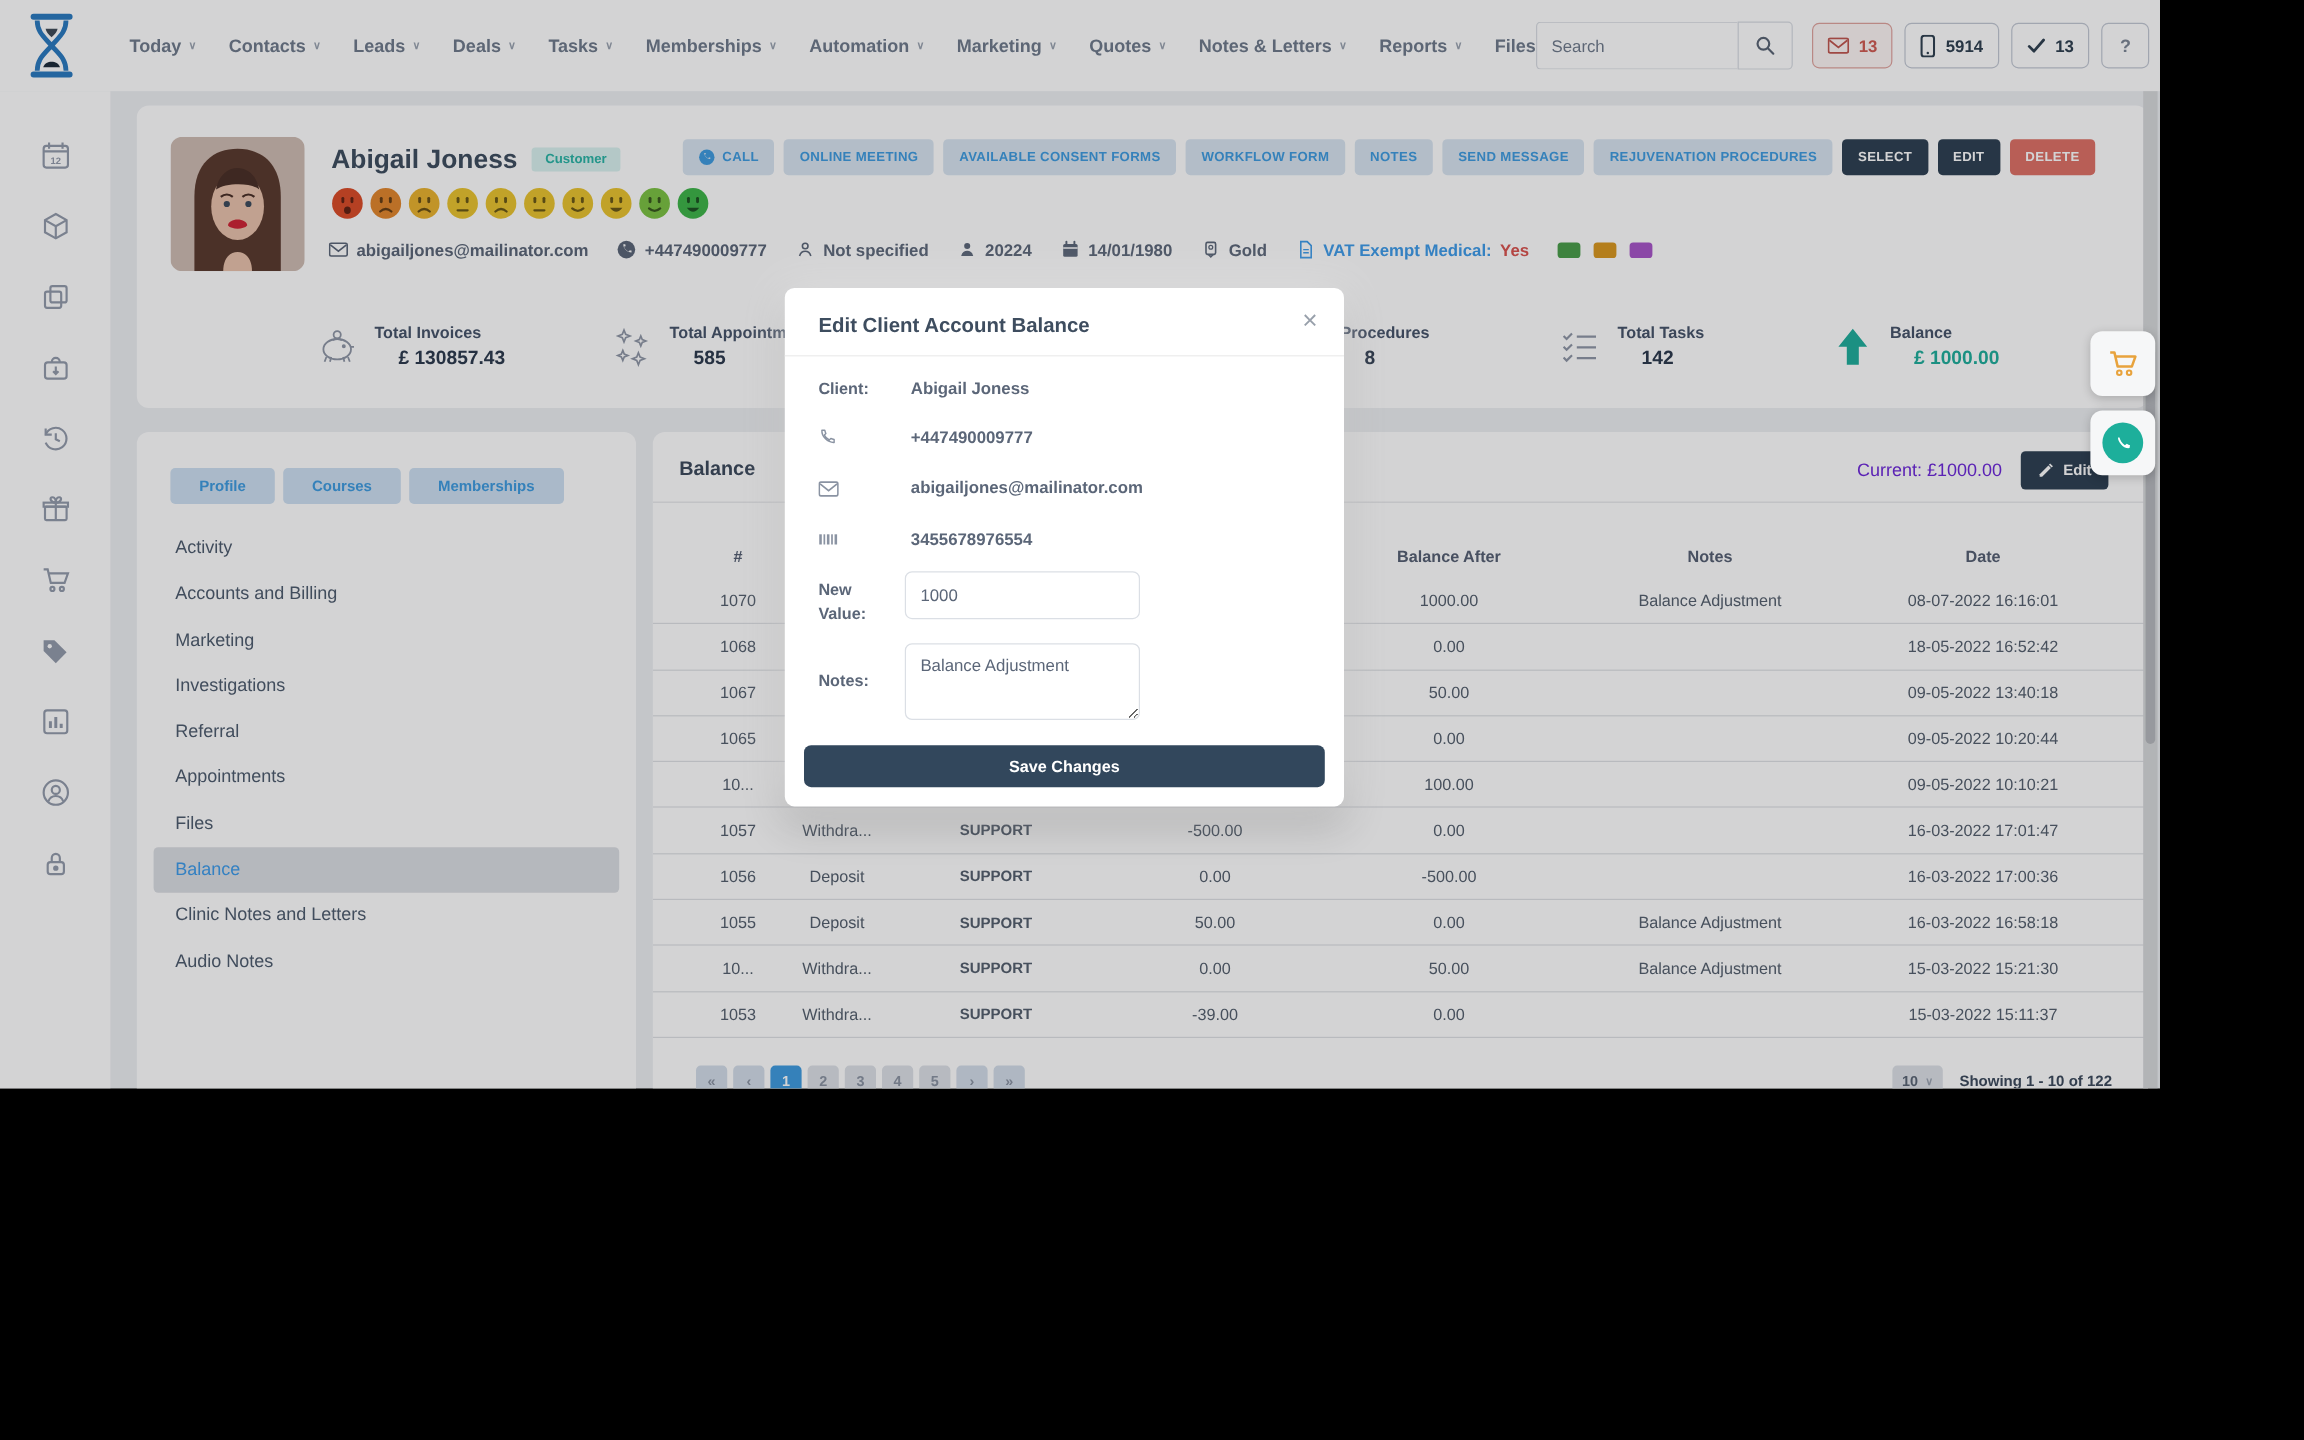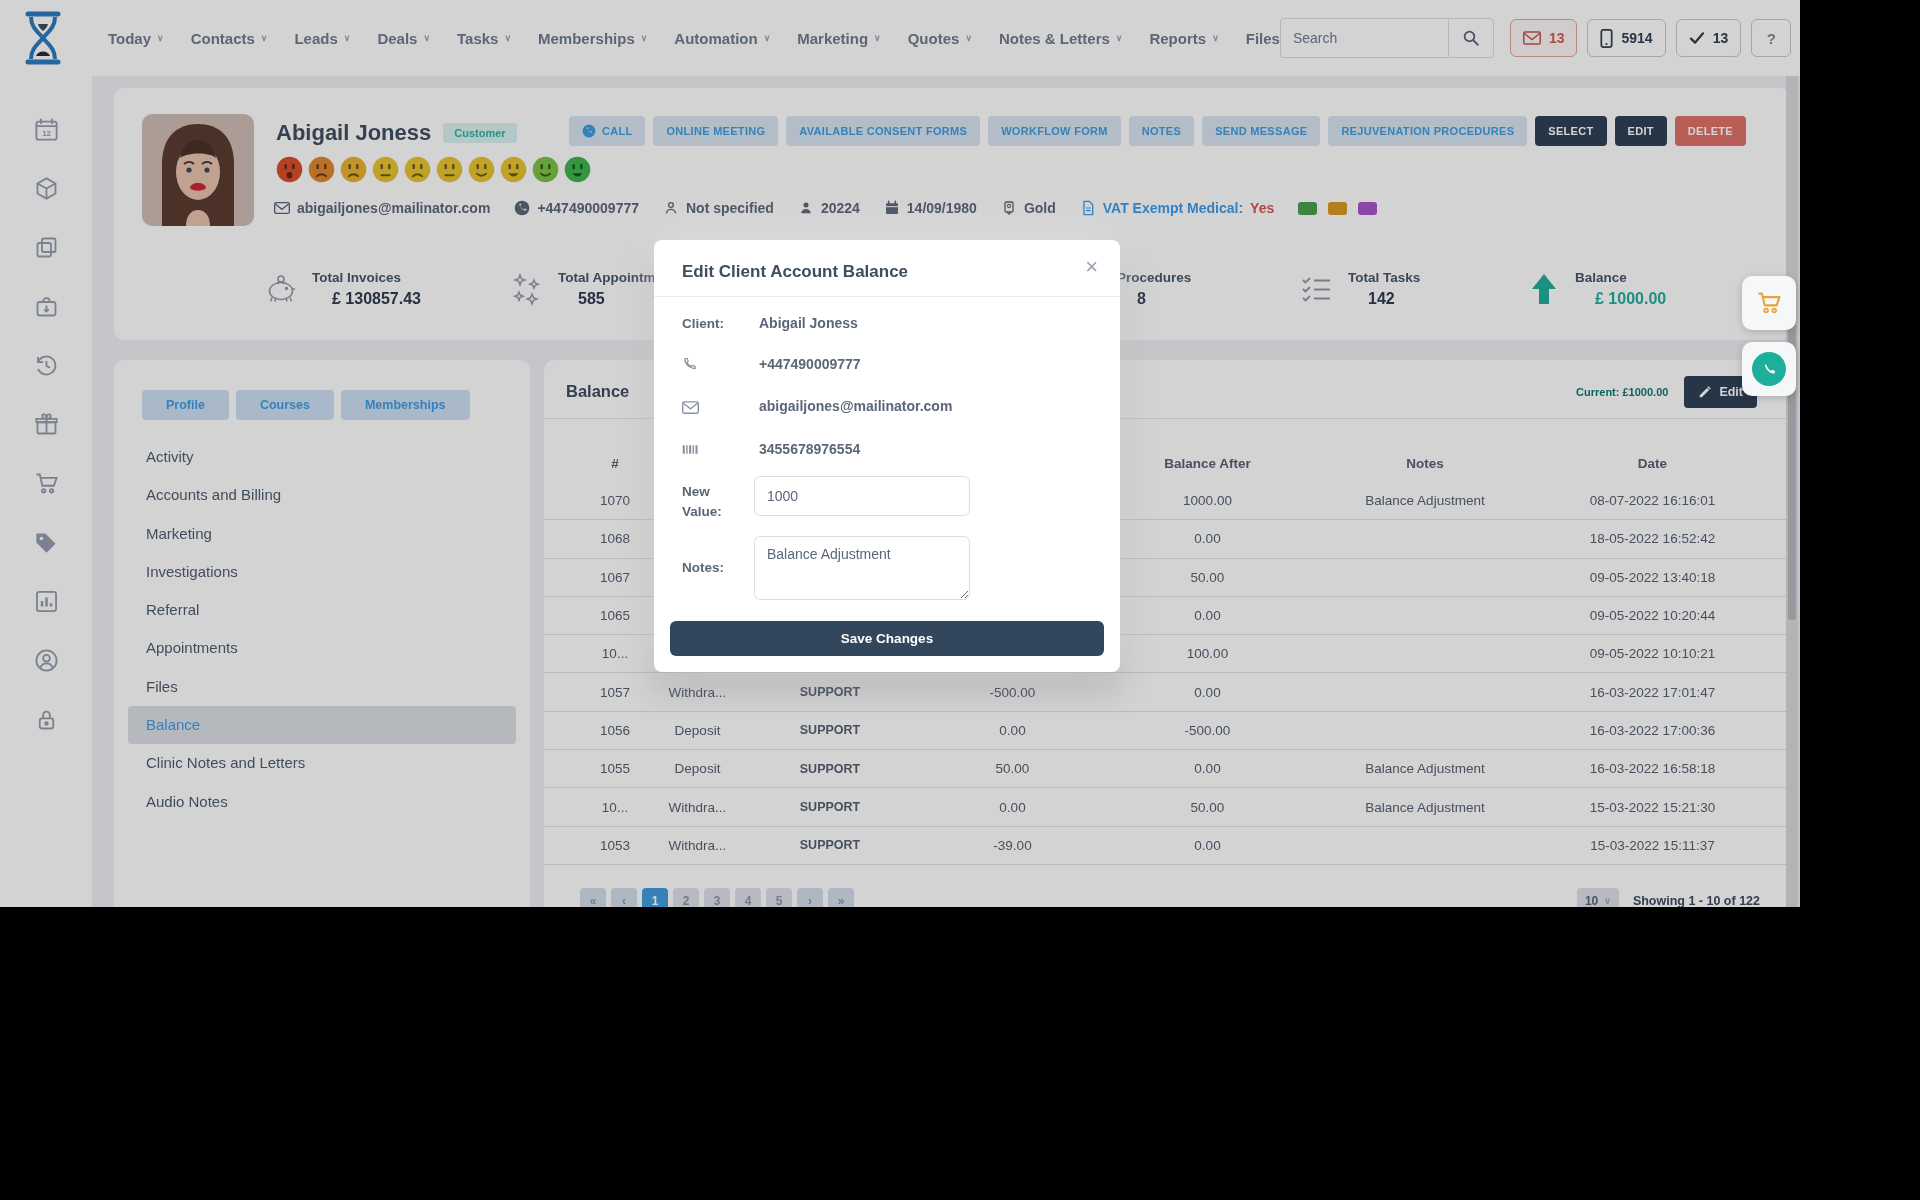--- a/index.html
+++ b/index.html
@@ -60,21 +60,21 @@
   .tabs { display:flex; gap:7px; padding:30px 0 0 28px; }
   .tab { background:#cde0f2; color:#3f9ce0; font-size:12.5px; font-weight:700; border:none; border-radius:4px; height:30px; padding:0 24px; cursor:pointer; font-family:inherit; }
   .side-menu { margin-top:18px; }
   .side-item { font-size:15px; font-weight:400; color:#4e5c6e; line-height:38.3px; margin:0 14px; padding-left:18px; border-radius:4px; cursor:pointer; }
   .side-item.active { color:#3d9be9; background:#dbdee3; }
 
   
   .panel { position:absolute; left:544px; top:360px; width:1246px; height:547px; background:#fff; border-radius:10px 10px 0 0; z-index:1; overflow:hidden; }
   .panel-title { position:absolute; left:22px; top:22px; font-size:16.5px; font-weight:700; color:#3c4a5c; }
   .panel-right { position:absolute; right:33px; top:16px; display:flex; align-items:center; gap:16px; }
-  .current-bal { font-size:11px; font-weight:700; color:#0f766e; }
+  .current-bal { font-size:15px; font-weight:400; color:#6d28d9; }
   .edit-btn { background:#2e4052; color:#fff; border:none; border-radius:4px; height:32px; padding:0 14px; font-size:12.5px; font-weight:700; display:flex; align-items:center; gap:7px; cursor:pointer; font-family:inherit; }
   .panel-divider { position:absolute; left:0; top:58px; width:100%; height:1px; background:#e4e6e9; }
   .thead, .trow { display:grid; grid-template-columns:70px 95px 170px 195px 195px 240px 1fr; padding:0 30px 0 36px; align-items:center; text-align:center; }
   .thead { position:absolute; left:0; top:88px; width:100%; height:30px; font-size:13.5px; font-weight:700; color:#566073; }
   .tbody { position:absolute; left:0; top:122px; width:100%; }
   .trow { height:38.3px; border-bottom:1px solid #dfe1e4; font-size:13.5px; color:#55606e; }
   .trow .cell.by { font-size:12.5px; font-weight:600; }
   .pagination { position:absolute; left:36px; top:528px; display:flex; gap:5px; }
   .page-btn { min-width:26px; height:26px; border:none; border-radius:4px; background:#dde1e7; color:#8a93a2; font-size:12px; font-weight:700; cursor:pointer; font-family:inherit; padding:0 6px; }
   .page-btn.active { background:#3f9ce0; color:#fff; }
@@ -93,21 +93,21 @@
 
   
   .overlay { position:absolute; inset:0; background:rgba(10,12,15,0.18); z-index:5; }
   .modal { position:absolute; left:654px; top:240px; width:466px; height:432px; background:#fff; border-radius:8px; z-index:8; box-shadow:0 0 36px rgba(255,255,255,.55), 0 14px 34px rgba(0,0,0,.22); }
   .modal-title { position:absolute; left:28px; top:22px; font-size:17px; font-weight:600; color:#3e4d5f; }
   .modal-close { position:absolute; right:22px; top:14px; font-size:22px; color:#98a0ab; background:none; border:none; cursor:pointer; font-family:inherit; }
   .modal-divider { position:absolute; left:0; top:56px; width:100%; height:1px; background:#ececec; }
   .m-label { position:absolute; left:28px; font-size:13.5px; font-weight:600; color:#5b6678; }
   .m-value { position:absolute; left:105px; font-size:14px; font-weight:600; color:#5b6678; }
   .m-icon { position:absolute; left:28px; width:17px; height:17px; color:#8a93a2; }
-  .m-input { position:absolute; left:100px; width:216px; border:1px solid #dbdfe5; border-radius:6px; font-family:inherit; font-size:14px; color:#5b6678; padding:0 12px; outline:none; }
+  .m-input { position:absolute; left:100px; width:196px; border:1px solid #dbdfe5; border-radius:6px; font-family:inherit; font-size:14px; color:#5b6678; padding:0 12px; outline:none; }
   #new-value-input { top:236px; height:40px; }
   #notes-area { top:296px; height:64px; padding-top:9px; resize:both; }
   .save-btn { position:absolute; left:16px; top:381px; width:434px; height:35px; background:#32475c; border:none; border-radius:6px; color:#fff; font-size:13.5px; font-weight:700; cursor:pointer; font-family:inherit; }
 </style>
 </head>
 <body>
 
 <div id="app">
 
   <div class="topnav">
@@ -365,21 +365,21 @@
             <path d="M4.5 20c1-4.5 4-6.5 7.5-6.5s6.5 2 7.5 6.5z" fill="currentColor"></path>
           </svg>
         <span>20224</span>
       </span>
       <span class="c-item">
         <svg viewBox="0 0 24 24">
             <rect x="3" y="5" width="18" height="16" rx="2" fill="currentColor"></rect>
             <path d="M7 2v5M17 2v5" stroke="currentColor" stroke-width="2.4" stroke-linecap="round"></path>
             <path d="M3 10h18" stroke="#fff" stroke-width="1.6"></path>
           </svg>
-        <span>14/09/1980</span>
+        <span>14/01/1980</span>
       </span>
       <span class="c-item">
         <svg viewBox="0 0 24 24">
             <rect x="6" y="3" width="12" height="15" rx="2" fill="none" stroke="currentColor" stroke-width="2"></rect>
             <circle cx="12" cy="9" r="2.4" fill="none" stroke="currentColor" stroke-width="1.6"></circle>
             <path d="M9 18l3 3 3-3" fill="none" stroke="currentColor" stroke-width="2"></path>
           </svg>
         <span>Gold</span>
       </span>
       <span class="c-item">

